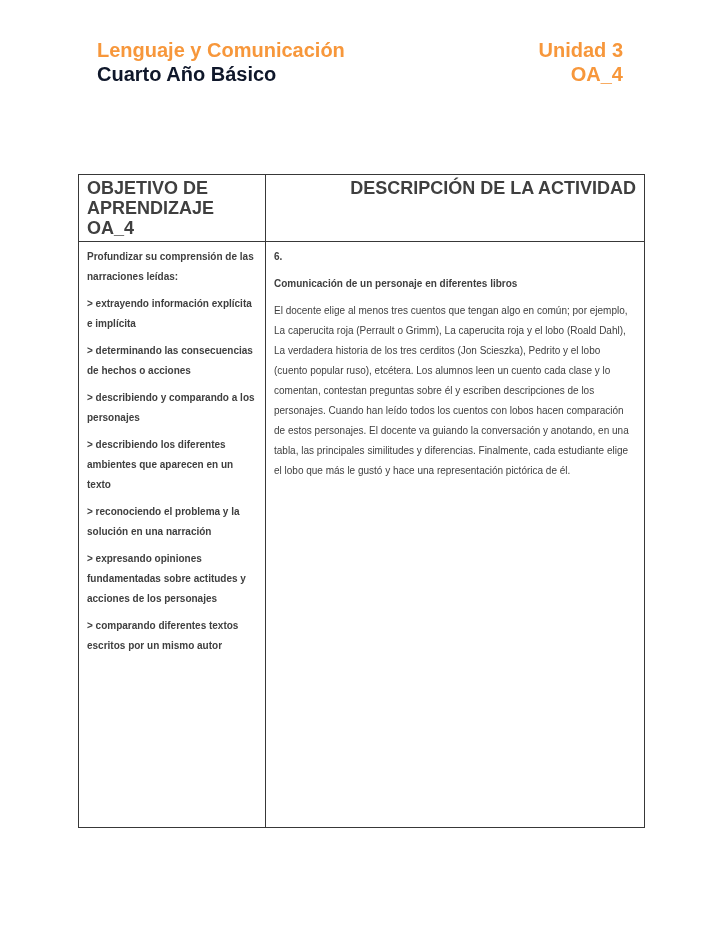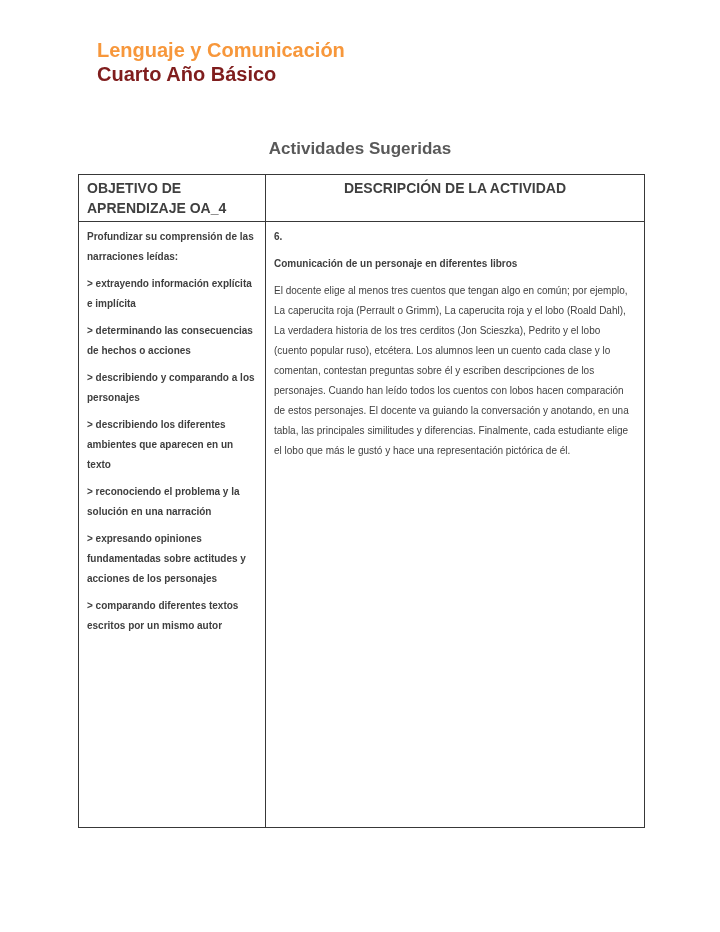--- a/index.html
+++ b/index.html
@@ -30,21 +30,21 @@
     font-size: 20px;
     font-weight: bold;
     line-height: 24px;
     color: #F7973B;
     white-space: nowrap;
   }
   .h-left .grade {
     font-size: 20px;
     font-weight: bold;
     line-height: 24px;
-    color: #7f1d1d;
+    color: #0f172a;
     white-space: nowrap;
   }
   .h-right {
     text-align: right;
   }
   .h-right .unit,
   .h-right .oa {
     font-size: 20px;
     font-weight: bold;
     line-height: 24px;
@@ -81,27 +81,27 @@
     vertical-align: top;
     box-sizing: border-box;
     color: #3F3F3F;
   }
   .activity-table col.c1 { width: 187px; }
   .activity-table col.c2 { width: 379px; }
 
   .activity-table thead th {
     height: 47px;
     padding: 3px 8px;
-    font-size: 14px;
+    font-size: 18px;
     font-weight: bold;
     line-height: 20px;
     margin-left: 44px;
   }
   th.col-obj  { text-align: left; }
-  th.col-desc { text-align: center; }
+  th.col-desc { text-align: right; }
 
   .obj-cell, .desc-cell {
     padding: 5px 8px 5px 8px;
     font-size: 10px;
     line-height: 20px;
   }
   .obj-cell p {
     margin: 0 0 7px 0;
     font-weight: bold;
   }
@@ -119,23 +119,26 @@
 </head>
 <body>
 
 <div class="page">
 
   <header class="page-header">
     <div class="h-left">
       <div class="subject">Lenguaje y Comunicación</div>
       <div class="grade">Cuarto Año Básico</div>
     </div>
+    <div class="h-right">
+      <div class="unit">Unidad 3</div>
+      <div class="oa">OA_4</div>
+    </div>
   </header>
 
-  <h1 class="doc-title">Actividades Sugeridas</h1>
 
   <table class="activity-table">
     <colgroup>
       <col class="c1">
       <col class="c2">
     </colgroup>
     <thead>
       <tr>
         <th class="col-obj">OBJETIVO DE APRENDIZAJE OA_4</th>
         <th class="col-desc">DESCRIPCIÓN DE LA ACTIVIDAD</th>

